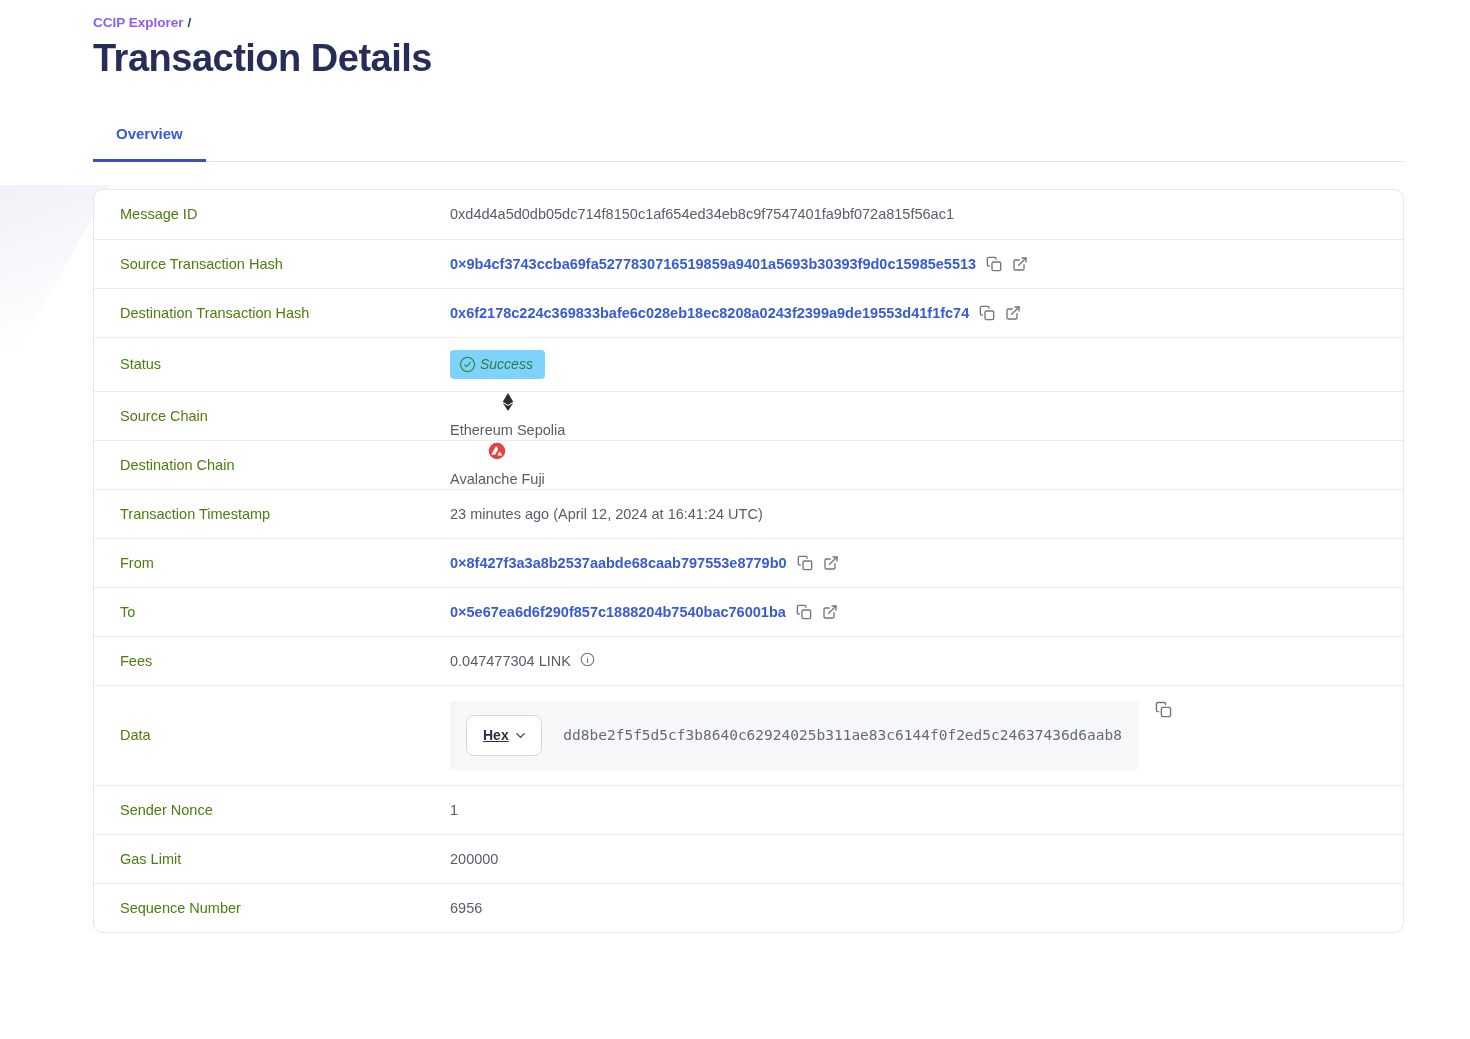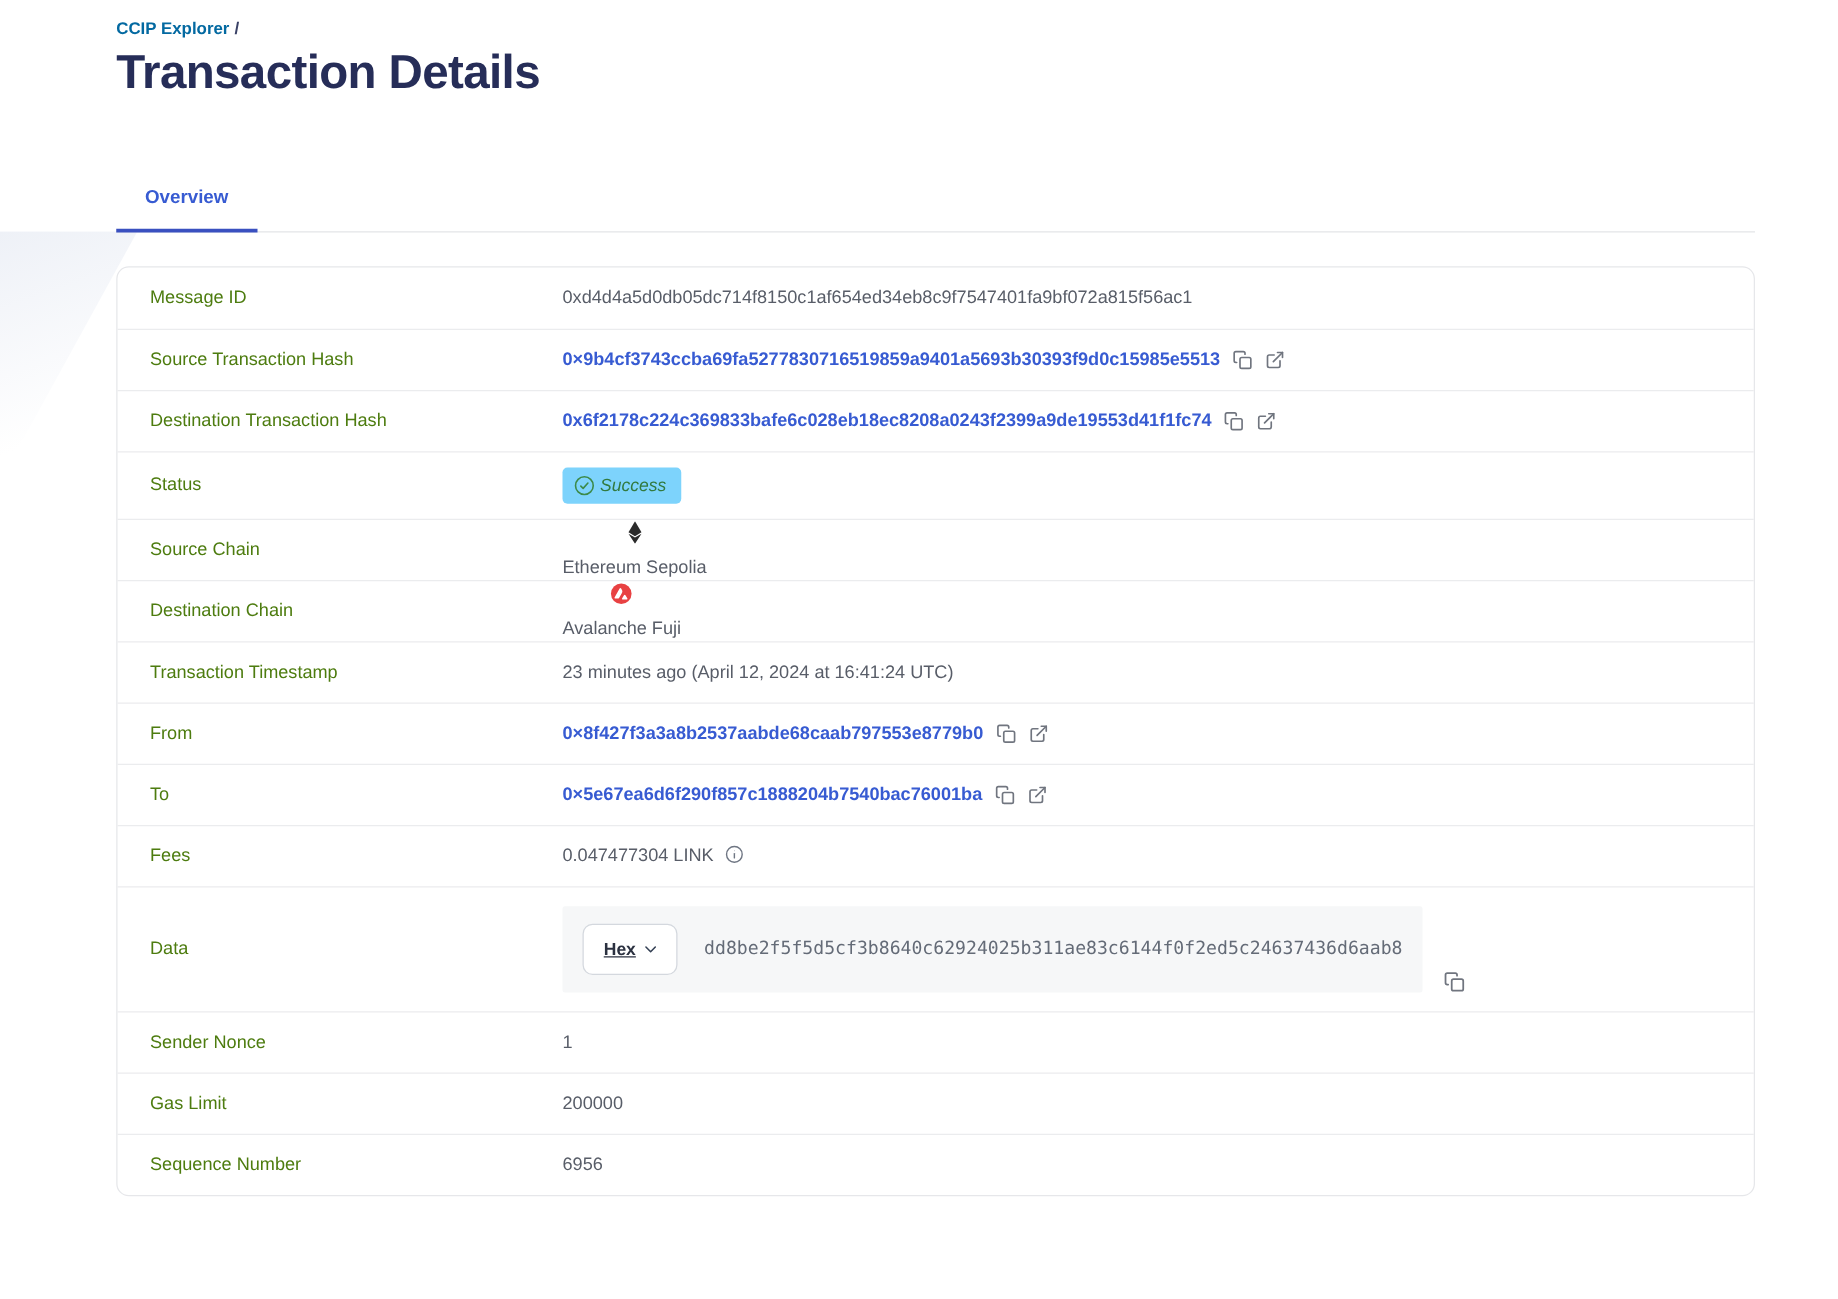--- a/index.html
+++ b/index.html
@@ -14,44 +14,44 @@
   }
   .bg-decor {
     position:absolute; left:0; top:185px; width:110px; height:200px;
     background:linear-gradient(160deg, #eef1f7 0%, rgba(238,241,247,0) 75%);
     clip-path:polygon(0 0, 100% 0, 0 100%);
     pointer-events:none;
   }
   .content { margin:0 66px 0 93px; position:relative; }
 
   .crumbs { padding-top:15px; font-size:13.5px; font-weight:700; }
-  .crumb-link { color:#0369a1; text-decoration:none; cursor:pointer; }
+  .crumb-link { color:#8b5cf6; text-decoration:none; cursor:pointer; }
   .crumb-sep { color:#3a4166; margin-left:4px; }
 
   h1.page-title { margin:7px 0 0; font-size:38px; line-height:1.15; font-weight:700; color:#262d58; letter-spacing:-0.5px; }
 
-  .tabs { margin-top:68px; border-bottom:1px solid #e4e5e8; display:flex; }
+  .tabs { margin-top:44px; border-bottom:1px solid #e4e5e8; display:flex; }
   .tab {
     color:#375bd2; font-size:15px; font-weight:700;
     padding:0 23px 17px 23px; position:relative; cursor:pointer;
     margin-bottom:-1px;
   }
   .tab.active { border-bottom:3px solid #3a50c0; }
 
   .detail-table {
     margin-top:27px; margin-bottom:20px;
     border:1px solid #e6e7ea; border-radius:10px;
     background:#fff;
   }
   .trow { display:flex; align-items:center; min-height:49px; font-size:14.5px; }
   .trow + .trow { border-top:1px solid #ebecee; }
   .trow.tall { min-height:54px; }
   .trow.data-row { padding:15px 0; }
   .cell-label { width:356px; flex:0 0 356px; padding-left:26px; color:#4d7c0f; }
-  .cell-value { display:flex; align-items:flex-end; color:#585d68; flex:1 1 auto; }
+  .cell-value { display:flex; align-items:flex-start; color:#585d68; flex:1 1 auto; }
 
   a.hash-link { color:#375bd2; text-decoration:none; font-weight:700; cursor:pointer; }
 
   .icon-btn {
     background:none; border:none; padding:0; margin:0 0 0 10px;
     display:inline-flex; align-items:center; cursor:pointer; color:#70757f;
   }
   .icon-btn svg { display:block; }
 
   .badge {

